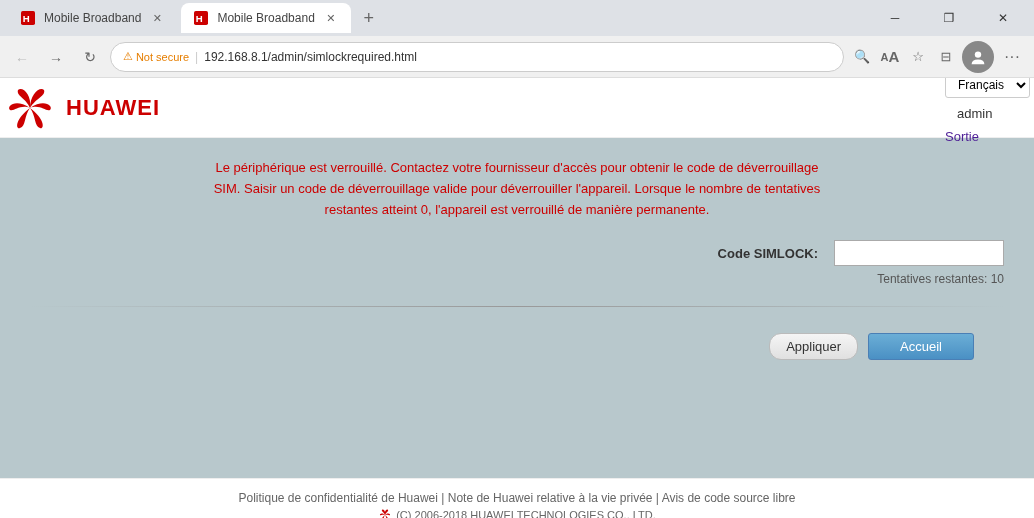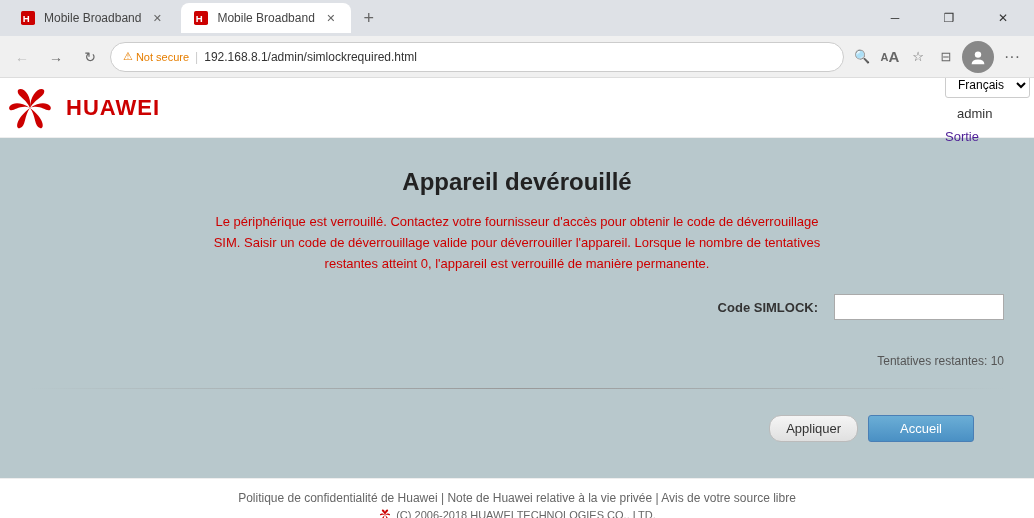--- a/index.html
+++ b/index.html
@@ -47,21 +47,21 @@
     .main-area { background: #b8c8cc; min-height: 340px; padding: 20px 30px; }
 
     .page-title { font-size: 24px; font-weight: bold; color: #222; margin-bottom: 16px; text-align: center; padding-top: 10px; }
 
     .warning-text { color: #cc0000; font-size: 13px; line-height: 1.6; margin: 0 auto 20px auto; max-width: 620px; text-align: center; }
 
     .form-area { display: flex; flex-direction: column; align-items: flex-end; margin: 20px 0; }
     .form-row { display: flex; align-items: center; gap: 16px; margin-bottom: 6px; }
     .form-label { font-size: 13px; color: #333; font-weight: bold; }
     .simlock-input { width: 170px; height: 26px; border: 1px solid #aaa; background: white; padding: 2px 6px; font-size: 13px; }
-    .attempts-text { font-size: 12px; color: #555; margin-left: 110px; margin-top: 28px; }
+    .attempts-text { font-size: 12px; color: #555; margin-left: 110px; }
 
     .divider-line { height: 1px; background: linear-gradient(to right, transparent, #999, transparent); margin: 16px 0; }
 
     .button-row { display: flex; justify-content: flex-end; gap: 10px; padding: 10px 30px 10px 0; }
     .btn-appliquer { background: linear-gradient(to bottom, #f5f5f5, #e0e0e0); border: 1px solid #bbb; color: #333; padding: 5px 16px; font-size: 13px; cursor: pointer; border-radius: 12px; }
     .btn-accueil { background: linear-gradient(to bottom, #6baed6, #4a90c4); border: 1px solid #4a7fb5; color: white; padding: 5px 31px; font-size: 13px; cursor: pointer; border-radius: 3px; }
 
     
     .page-footer { background: white; padding: 12px; text-align: center; border-top: 1px solid #eee; }
     .footer-links { font-size: 12px; color: #666; margin-bottom: 4px; }
@@ -162,21 +162,20 @@
           <option>Français</option>
           <option>English</option>
           <option>Deutsch</option>
         </select>
         <span class="header-user">admin</span>
         <span class="header-logout">Sortie</span>
       </div>
     </div>
 
     <div class="main-area">
-      <h1 class="page-title">Appareil devérouillé</h1>
 
       <p class="warning-text">Le périphérique est verrouillé. Contactez votre fournisseur d'accès pour obtenir le code de déverrouillage SIM. Saisir un code de déverrouillage valide pour déverrouiller l'appareil. Lorsque le nombre de tentatives restantes atteint 0, l'appareil est verrouillé de manière permanente.</p>
 
       <div class="form-area">
         <div class="form-row">
           <label class="form-label">Code SIMLOCK:</label>
           <input type="text" class="simlock-input" style="">
         </div>
         <div class="attempts-text">
           <span>Tentatives restantes:  </span>
@@ -191,21 +190,21 @@
         <button class="btn-accueil">Accueil</button>
       </div>
     </div>
 
     <div class="page-footer">
       <div class="footer-links">
         <a href="#">Politique de confidentialité de Huawei</a>
         <span> | </span>
         <a href="#">Note de Huawei relative à la vie privée</a>
         <span> | </span>
-        <a href="#">Avis de votre source libre</a>
+        <a href="#">Avis de code source libre</a>
       </div>
       <div class="footer-copy">
         <svg width="14" height="12" viewBox="0 0 14 12">
           <g transform="translate(1,0)">
             <path d="M6 6 C5 3 2 2.5 3 1 C4 -0.5 7 2 6 6Z" fill="#cc0000"></path>
             <path d="M6 6 C7 3 10 2.5 9 1 C8 -0.5 5 2 6 6Z" fill="#cc0000"></path>
             <path d="M6 6 C3 5 1.5 7 1 6 C0.5 5 3 3 6 6Z" fill="#cc0000"></path>
             <path d="M6 6 C9 5 10.5 7 11 6 C11.5 5 9 3 6 6Z" fill="#cc0000"></path>
             <path d="M6 6 C4.5 8 5 10.5 3.5 11 C2.5 11.5 2 9 6 6Z" fill="#cc0000"></path>
             <path d="M6 6 C7.5 8 7 10.5 8.5 11 C9.5 11.5 10 9 6 6Z" fill="#cc0000"></path>

